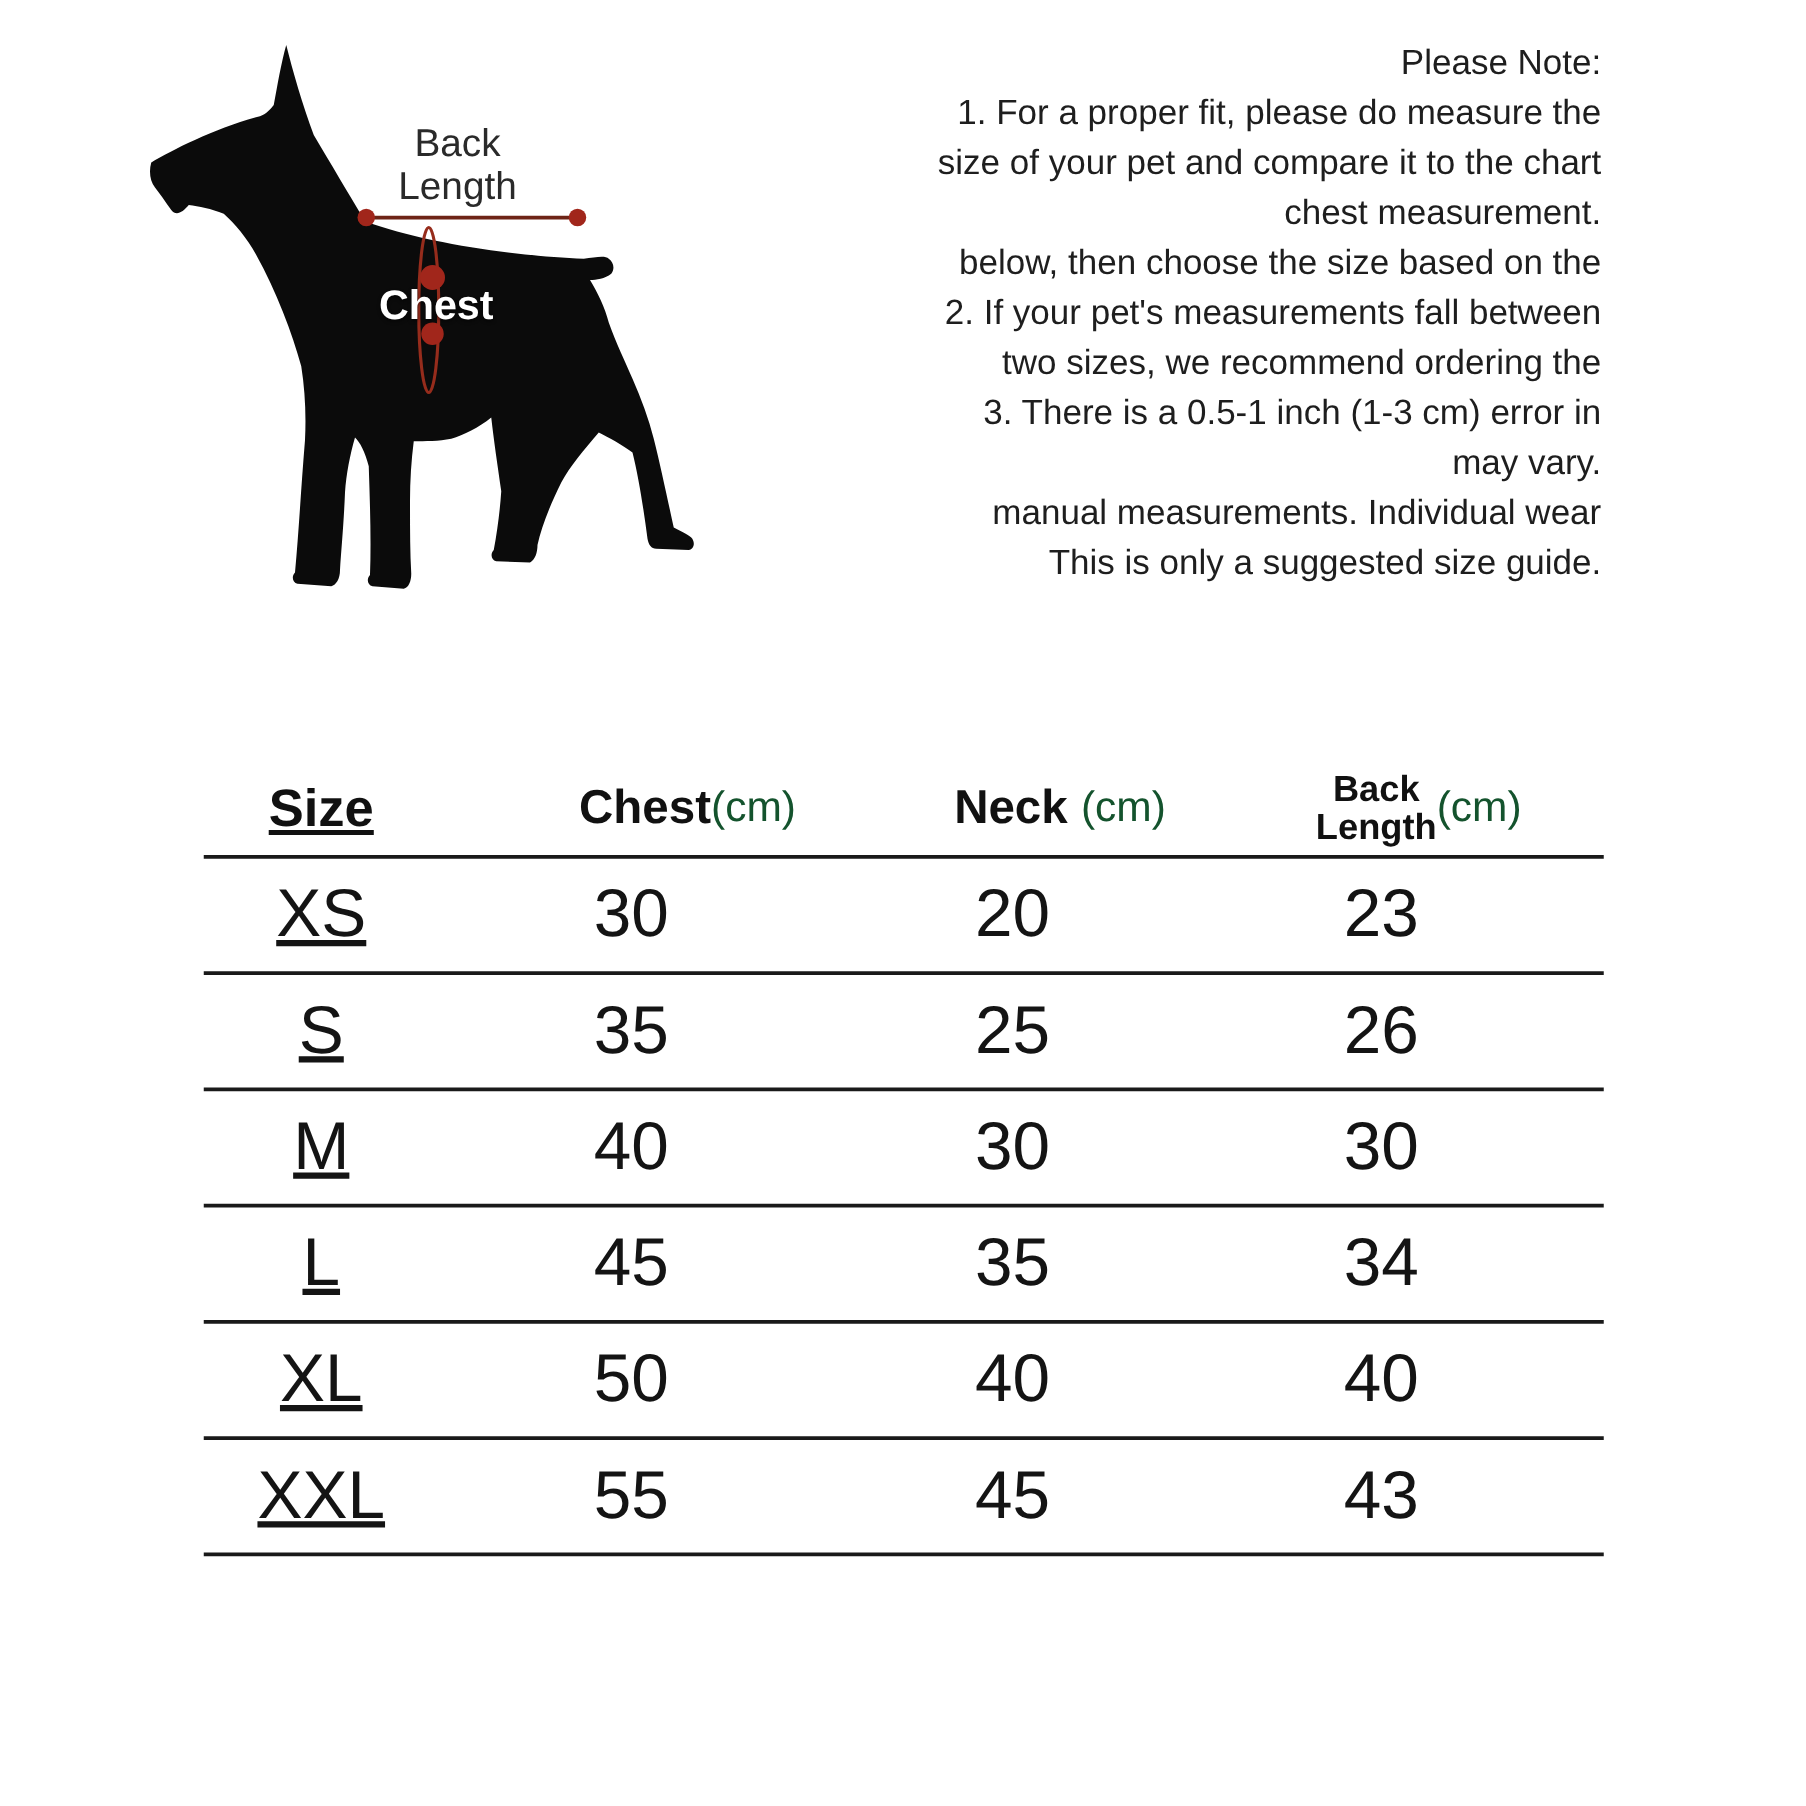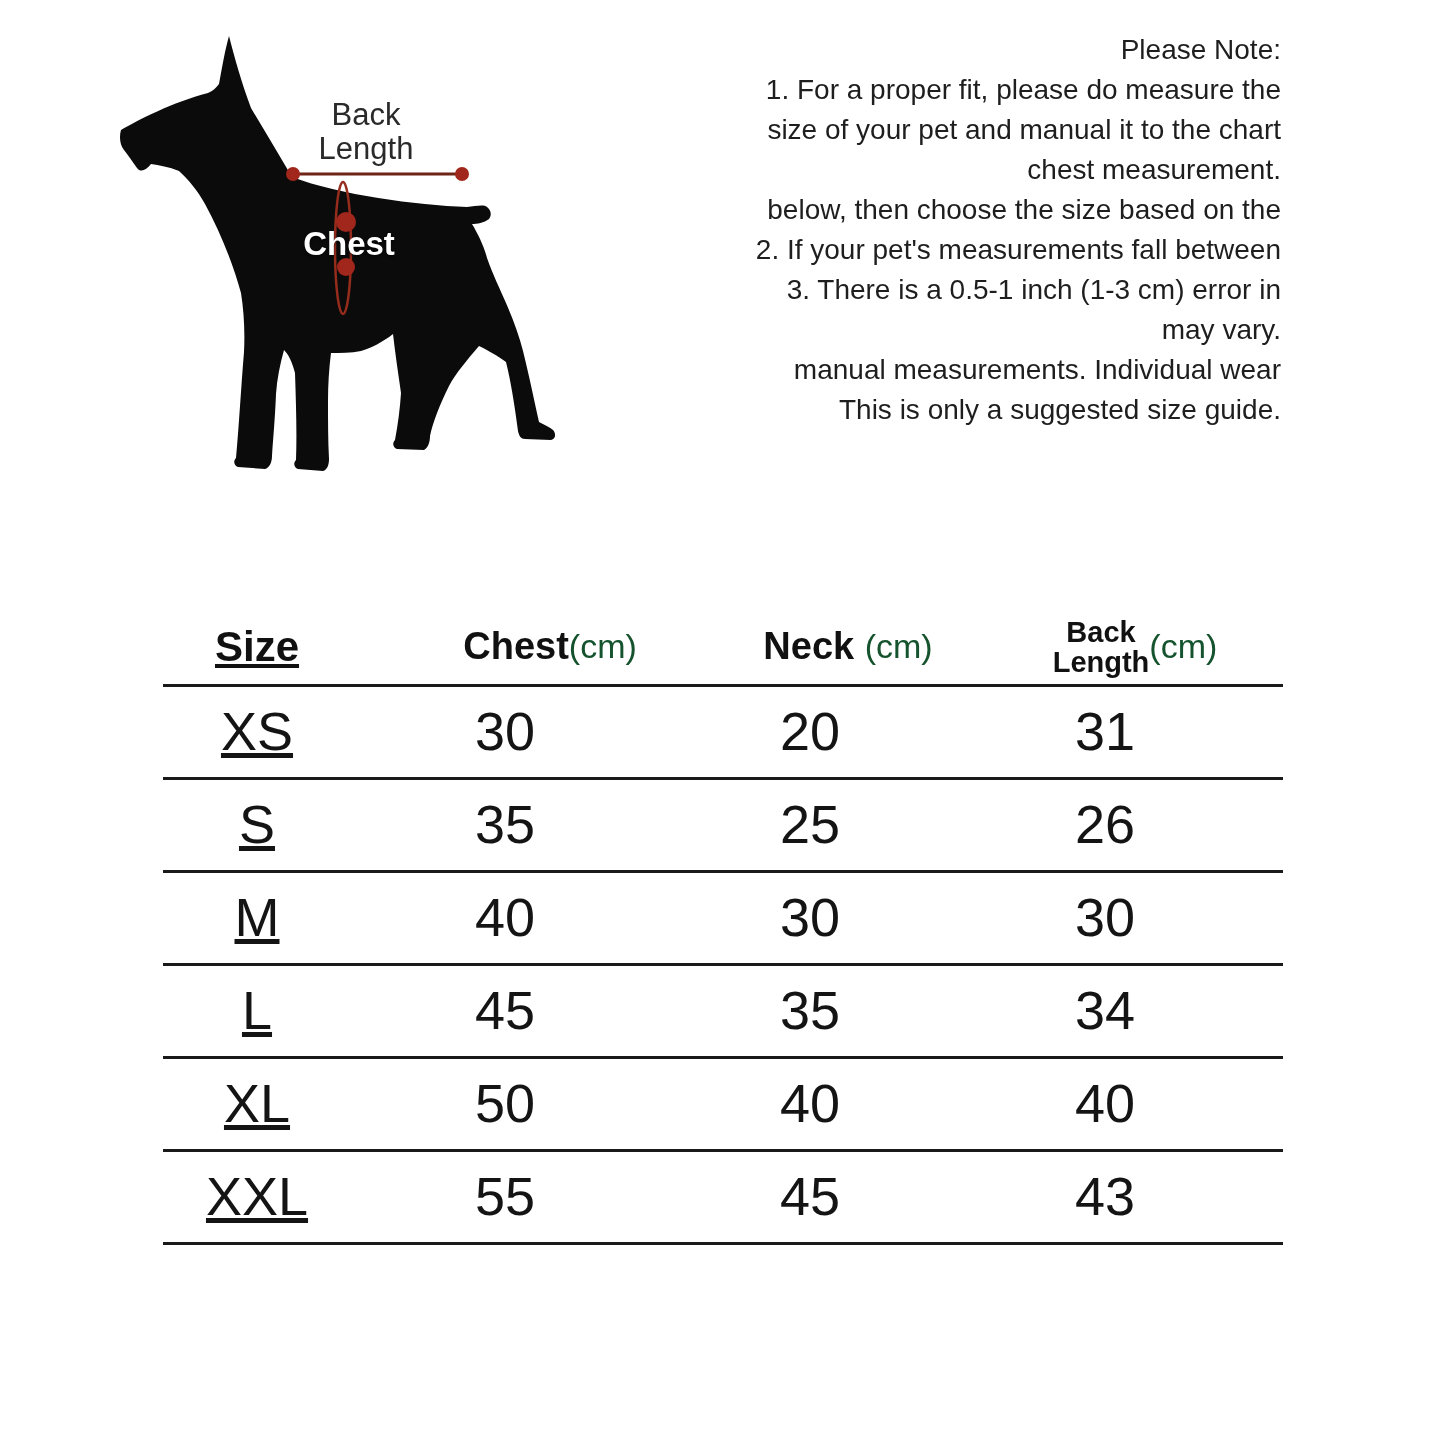--- a/index.html
+++ b/index.html
@@ -133,24 +133,25 @@
 
   <div class="back-length-label">
     <div>Back</div>
     <div>Length</div>
   </div>
   <div class="chest-label">Chest</div>
 
   <div class="note">
     <div class="note-line">Please Note:</div>
     <div class="note-line">1. For a proper fit, please do measure the</div>
-    <div class="note-line">size of your pet and manual it to the chart</div>
+    <div class="note-line">size of your pet and compare it to the chart</div>
     <div class="note-line">chest measurement.</div>
     <div class="note-line">below, then choose the size based on the</div>
     <div class="note-line">2. If your pet's measurements fall between</div>
+    <div class="note-line">two sizes, we recommend ordering the</div>
     <div class="note-line">3. There is a 0.5-1 inch (1-3 cm) error in</div>
     <div class="note-line">may vary.</div>
     <div class="note-line">manual measurements. Individual wear</div>
     <div class="note-line">This is only a suggested size guide.</div>
   </div>
 
   <div class="size-table">
 
     <div class="hcell size-h c-size">
       <span>Size</span>
@@ -175,21 +176,21 @@
     <div class="tline l2"></div>
     <div class="tline l3"></div>
     <div class="tline l4"></div>
     <div class="tline l5"></div>
     <div class="tline l6"></div>
 
     <div class="trow r0">
       <span class="dcell c-size">XS</span>
       <span class="dcell c-chest">30</span>
       <span class="dcell c-neck">20</span>
-      <span class="dcell c-back">31</span>
+      <span class="dcell c-back">23</span>
     </div>
     <div class="trow r1">
       <span class="dcell c-size">S</span>
       <span class="dcell c-chest">35</span>
       <span class="dcell c-neck">25</span>
       <span class="dcell c-back">26</span>
     </div>
     <div class="trow r2">
       <span class="dcell c-size">M</span>
       <span class="dcell c-chest">40</span>

